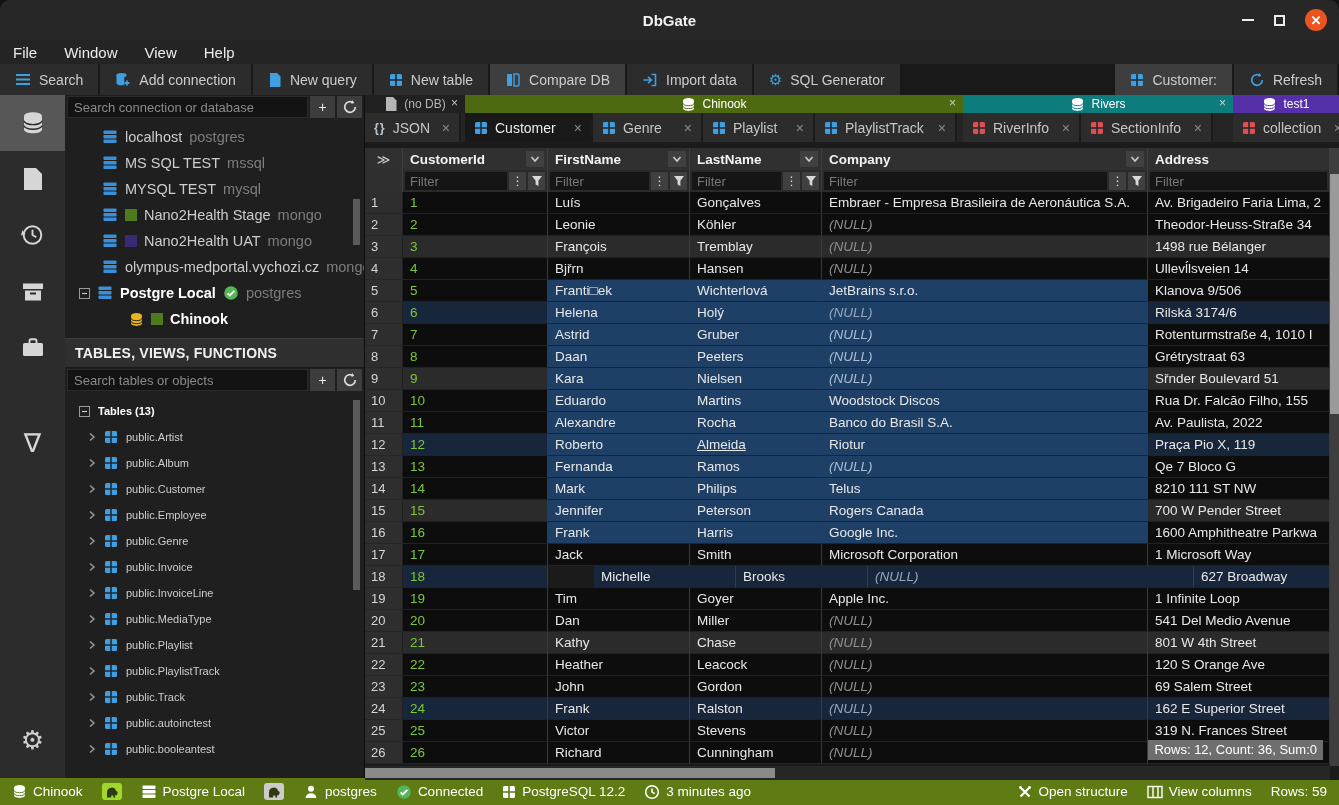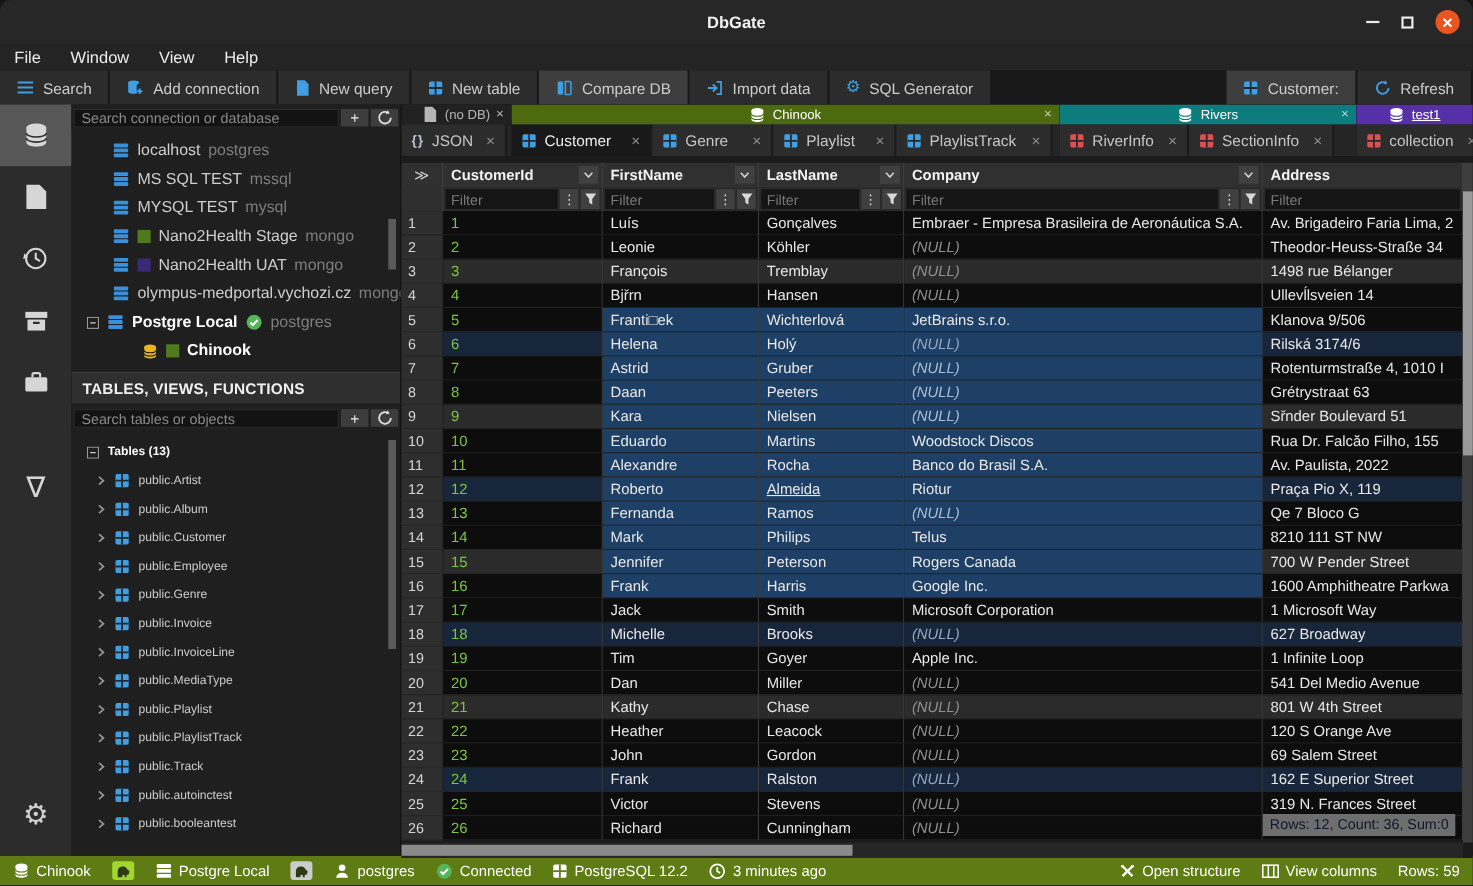--- a/index.html
+++ b/index.html
@@ -29,21 +29,21 @@
   .rail{ width:65px; background:#2c2c2c; display:flex; flex-direction:column; align-items:center; flex-shrink:0; }
   .rail-item{ width:65px; height:56px; display:flex; align-items:center; justify-content:center; }
   .rail-item.active{ background:#575757; }
   .rail-item.shift{ margin-top:40px; }
   .rail-spacer{ flex:1; }
   .rail-item.bottom{ margin-bottom:10px; }
   
   .sidebar{ width:300px; background:#1f1f1f; display:flex; flex-direction:column; flex-shrink:0; border-right:1px solid #0d0d0d; }
   .panel-header{ height:30px; background:#2f2f2f; border-top:1px solid #3c3c3c; border-bottom:1px solid #191919;
     display:flex; align-items:center; padding-left:10px; font-size:14px; font-weight:bold; color:#f0f0f0; letter-spacing:.2px; flex-shrink:0;}
-  .searchrow{ height:24px; display:flex; gap:2px; padding:1px 2px; flex-shrink:0; background:#1f1f1f;align-items:center; }
+  .searchrow{ height:24px; display:flex; gap:2px; padding:1px 2px; flex-shrink:0; background:#1f1f1f; }
   .searchrow input{ flex:1; min-width:0; background:#131313; border:1px solid #2b2b2b; color:#bbb; font-size:13px; padding:0 6px; font-family:inherit; }
   .searchrow input::placeholder{ color:#8a8a8a; }
   .sbtn{ width:25px; background:#3d3d3d; color:#e8e8e8; display:flex; align-items:center; justify-content:center; font-size:14px; }
   .conn-list{ height:219px; position:relative; padding-top:5px; overflow:hidden; flex-shrink:0; }
   .conn-item{ height:26px; display:flex; align-items:center; gap:7px; padding-left:37px; font-size:14.5px; color:#cdcdcd; white-space:nowrap; }
   .conn-item.haskid{ padding-left:14px; }
   .conn-item.child{ padding-left:64px; }
   .conn-item .nm.bold{ color:#fff; font-weight:bold; }
   .engine{ color:#7d7d7d; }
   .swatch{ width:12px; height:12px; flex-shrink:0; }
@@ -82,21 +82,21 @@
   .g-c.mark{ background:#18263c; }
   .g-c.sel{ background:#1e4066; }
   .g-c.cid{ color:#7cc63e; }
   .nullv{ font-style:italic; color:#8f8f8f; }
   .sel .nullv{ color:#a9bed6; }
   .mark .nullv{ color:#93a7c0; }
   .vscroll{ position:absolute; top:6px; right:0; bottom:14px; width:9px; background:#3e3e3e; }
   .vscroll .thumb{ position:absolute; top:26px; width:9px; height:240px; background:#9a9a9a; }
   .hscroll{ height:14px; margin-right:9px; background:#262626; position:relative; margin-top:2px; }
   .hscroll .thumb{ position:absolute; left:0; top:2px; height:10px; width:410px; background:#8a8a8a; }
-  .sel-badge{ position:absolute; right:16px; bottom:20px; background:rgba(118,118,118,.92); color:#0f172a; font-size:13px; height:20px; line-height:20px; padding:0 6px; }
+  .sel-badge{ position:absolute; right:16px; bottom:20px; background:rgba(118,118,118,.92); color:#ffffff; font-size:13px; height:20px; line-height:20px; padding:0 6px; }
   
   .statusbar{ height:27px; background:#5e7c13; display:flex; align-items:center; gap:19px; padding:0 12px; color:#fff; font-size:13.5px; white-space:nowrap; }
   .sitem{ display:flex; align-items:center; gap:6px; }
   .badge{ width:20px; height:17px; border-radius:3px; display:flex; align-items:center; justify-content:center; }
   .sspacer{ flex:1; }
 </style>
 </head>
 <body>
 
 <div class="window">
@@ -682,21 +682,21 @@
                     <rect x="1" y="1" width="12" height="12" rx="1.5" fill="#e04f4f"></rect>
                     <path d="M1 7h12M7 1v12" stroke="#23282f" stroke-width="1.6"></path>
                   </svg>
                 </span>
                 <span>SectionInfo</span>
                 <span class="fx">×</span>
               </div>
             </div>
           </div>
           <div class="tabcol" style="width: 106px; flex: 1 1 0%;">
-            <div class="dbgroup-header" style="background: rgb(86, 48, 168); text-decoration: underline;">
+            <div class="dbgroup-header" style="background: rgb(86, 48, 168);">
               <span class="icon">
                 <svg width="15" height="15" viewBox="0 0 15 15" xmlns="http://www.w3.org/2000/svg">
                   <ellipse cx="7.5" cy="3.4" rx="5.4" ry="2.3" fill="#fff"></ellipse>
                   <path d="M2.1 3.4v8.2c0 1.3 2.4 2.3 5.4 2.3s5.4-1 5.4-2.3V3.4" fill="#fff"></path>
                   <path d="M2.1 6.4c0 1.3 2.4 2.3 5.4 2.3s5.4-1 5.4-2.3M2.1 9.4c0 1.3 2.4 2.3 5.4 2.3s5.4-1 5.4-2.3" fill="none" stroke="#5630a8" stroke-width="1"></path>
                 </svg>
               </span>
               <span>test1</span>
             </div>
             <div class="tabrow">
@@ -959,21 +959,21 @@
               <div class="g-rh">17</div>
               <div class="g-c cid" style="width: 145px;">17</div>
               <div class="g-c" style="width: 142px;">Jack</div>
               <div class="g-c" style="width: 132px;">Smith</div>
               <div class="g-c" style="width: 326px;">Microsoft Corporation</div>
               <div class="g-c" style="flex: 1 1 0%; min-width: 0px;">1 Microsoft Way</div>
             </div>
             <div class="g-row">
               <div class="g-rh">18</div>
               <div class="g-c mark cid" style="width: 145px;">18</div>
-              <div class="g-c mark" style="width: 142px;">Michelle</div>
+              <div class="g-c mark" style="width: 142px; margin-left: 46px;">Michelle</div>
               <div class="g-c mark" style="width: 132px;">Brooks</div>
               <div class="g-c mark" style="width: 326px;">
                 <span class="nullv">(NULL)</span>
               </div>
               <div class="g-c mark" style="flex: 1 1 0%; min-width: 0px;">627 Broadway</div>
             </div>
             <div class="g-row">
               <div class="g-rh">19</div>
               <div class="g-c cid" style="width: 145px;">19</div>
               <div class="g-c" style="width: 142px;">Tim</div>

